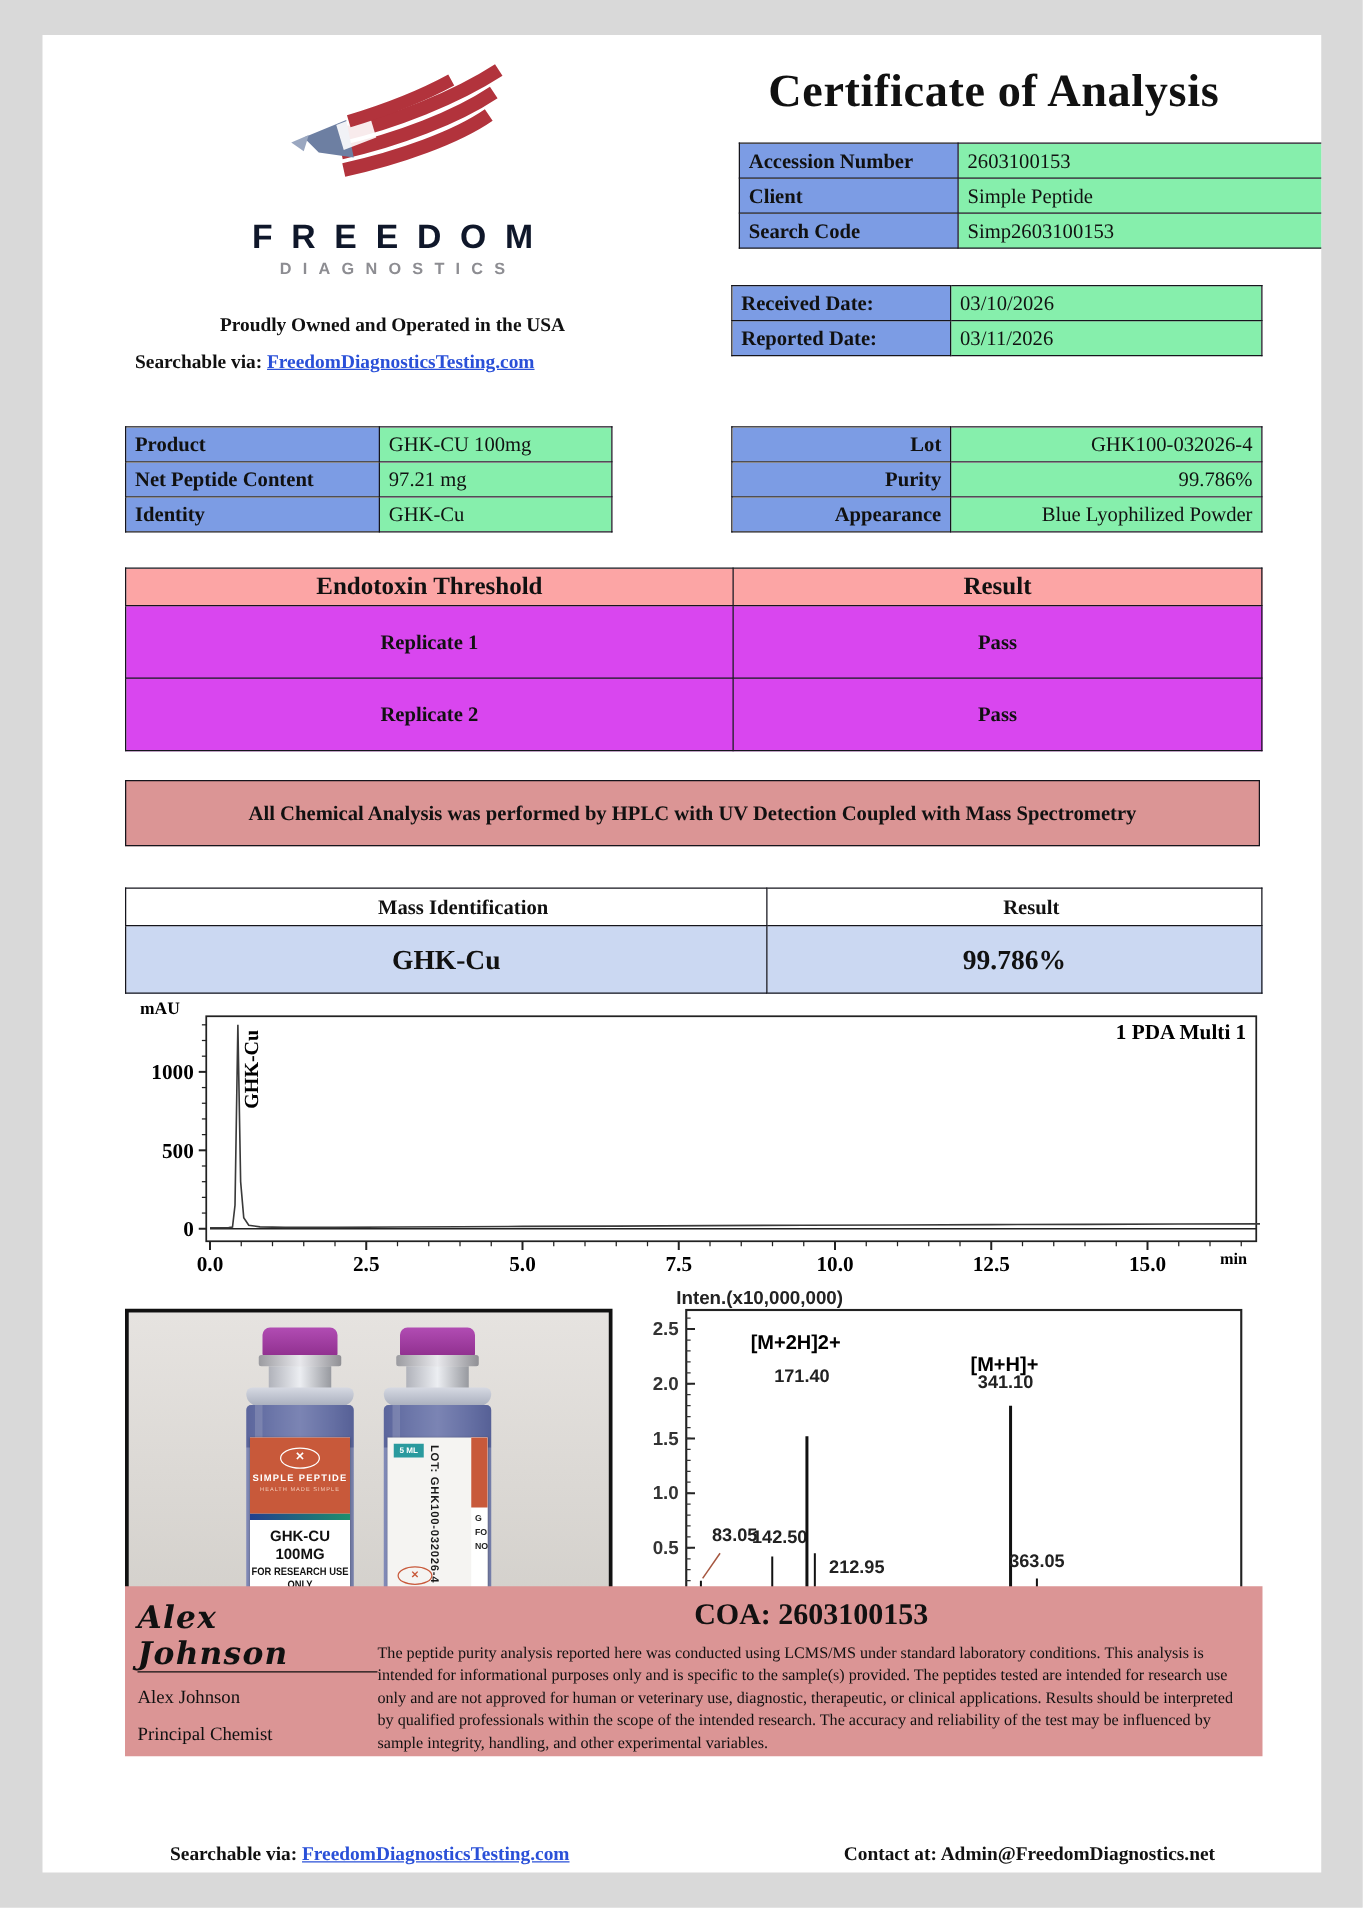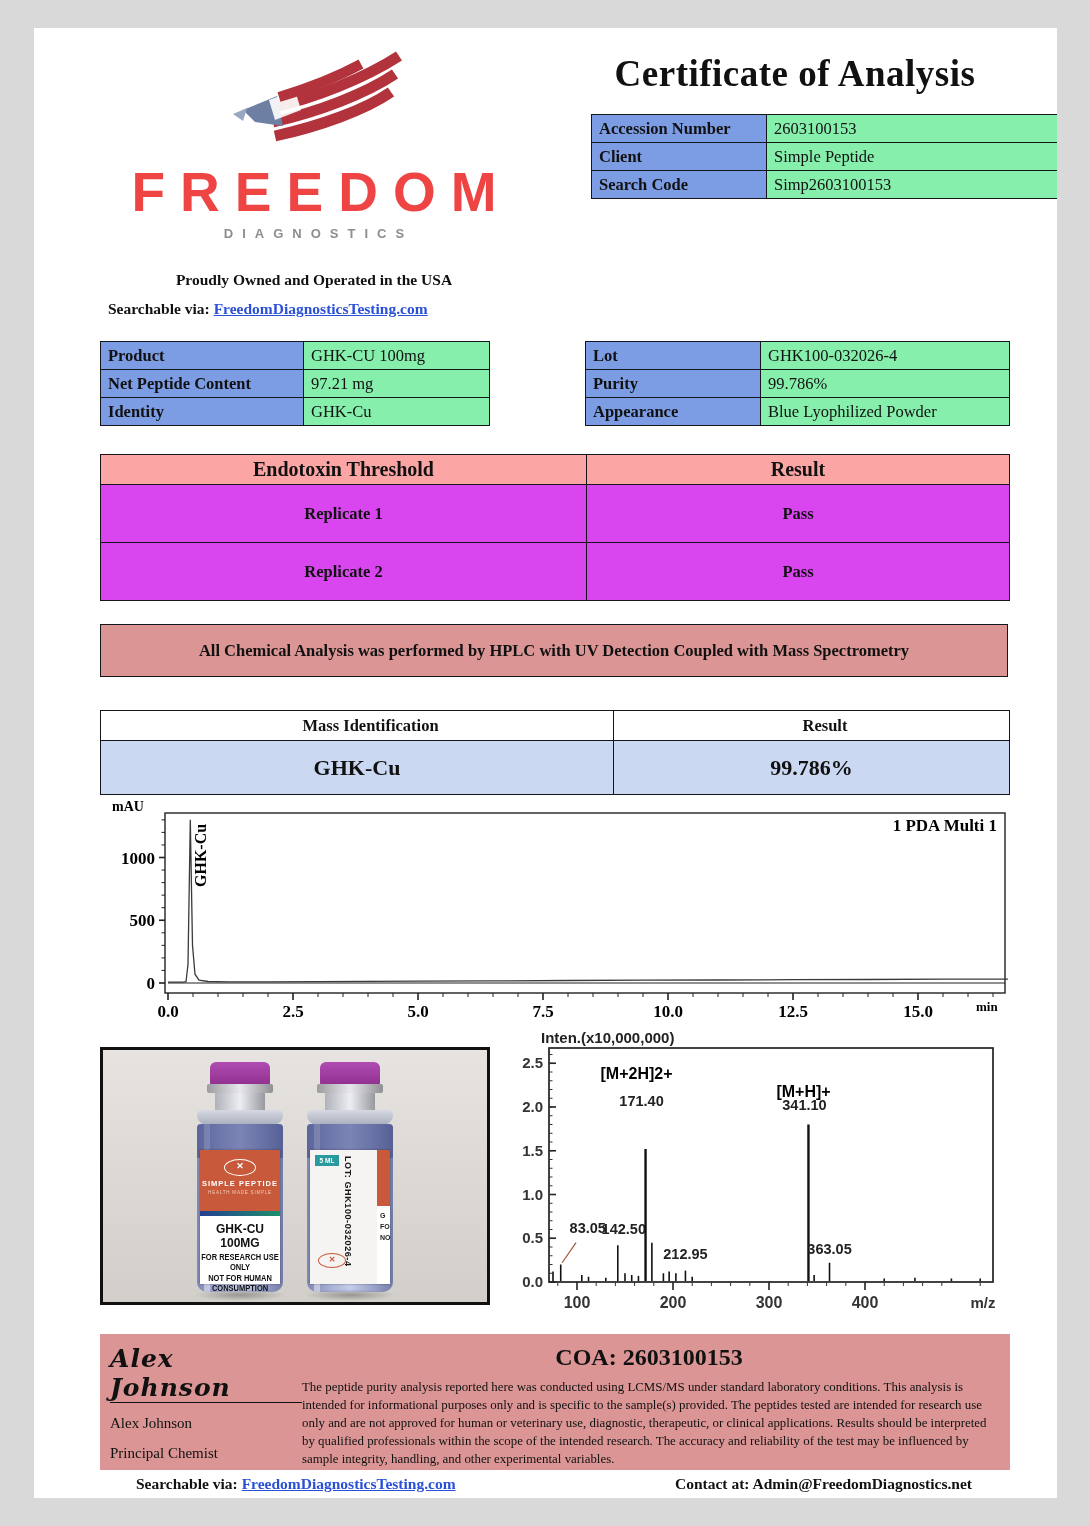--- a/index.html
+++ b/index.html
@@ -1,39 +1,39 @@
 <!DOCTYPE html>
 <html><head>
 <meta charset="utf-8">
 <style>
   html,body{margin:0;padding:0;background:#d9d9d9;}
   body{width:1090px;font-family:"Liberation Serif",serif;color:#111;}
   .page{position:relative;width:1023px;height:1470px;background:#fff;margin:28px 33px 28px 34px;overflow:hidden;}
 
   
   .logo-block{position:absolute;left:70px;top:22px;width:420px;text-align:center;}
-  .brand{font-family:"Liberation Sans",sans-serif;font-weight:bold;font-size:55px;letter-spacing:15px;color:#ef4444;margin-top:2px;text-indent:15px;}
+  .brand{font-family:"Liberation Sans",sans-serif;font-weight:bold;font-size:27px;letter-spacing:15px;color:#0f172a;margin-top:15px;text-indent:15px;}
   .brand-sub{font-family:"Liberation Sans",sans-serif;font-weight:bold;font-size:13px;letter-spacing:9px;color:#8d8d92;margin-top:2px;text-indent:9px;}
   .tagline{font-weight:bold;font-size:15.5px;margin-top:30px;}
   .search-line{font-weight:bold;font-size:15.5px;margin-top:11px;text-align:left;padding-left:4px;}
   a.link{color:#2a50d8;text-decoration:underline;}
   .doc-title{position:absolute;left:540px;top:24px;width:442px;text-align:center;font-size:37px;font-weight:bold;letter-spacing:0.5px;}
 
   
   table.tbl{border-collapse:collapse;position:absolute;table-layout:fixed;}
   table.tbl td{border:1.6px solid #15151c;height:27px;font-size:16.5px;padding:0 7px;overflow:hidden;white-space:nowrap;}
   td.lab{background:#7C9CE4;font-weight:bold;}
   td.val{background:#86efac;}
   .t-info{left:557px;top:86px;width:509px;font-family:Liberation Serif, serif;}
   .t-info td.lab{width:160px;}
   .t-date{left:551px;top:200px;width:425px;}
   .t-date td.lab{width:160px;}
   .t-prod{left:66px;top:313px;width:390px;}
   .t-prod td.lab{width:188px;}
-  .t-lot{left:551px;top:313px;width:425px;}
+  .t-lot{left:551px;top:313px;width:425px;text-align:right;}
   .t-lot td.lab{width:160px;}
 
   
   table.big{border-collapse:collapse;position:absolute;table-layout:fixed;}
   table.big td{border:1.8px solid #15151c;text-align:center;font-weight:bold;}
   .t-endo{left:66px;top:426px;width:910px;}
   .t-endo td.c1{width:483px;}
   .t-endo tr.hd td{height:27px;background:#fca5a5;font-size:20px;}
   .t-endo tr.dat td{height:55px;background:#d946ef;font-size:16.5px;}
   .t-mass{left:66px;top:682px;width:910px;}
@@ -77,21 +77,21 @@
         font:bold 6.5px "Liberation Sans",sans-serif;text-align:center;line-height:11px;}
   .lot-vert{position:absolute;left:33px;top:6px;writing-mode:vertical-rl;font:bold 9px "Liberation Sans",sans-serif;
             letter-spacing:0.6px;color:#1a1a1a;height:125px;}
   .logo2{position:absolute;left:8px;bottom:16px;width:26px;height:13px;border:1.5px solid #c8593a;border-radius:50%;
          color:#c8593a;font:bold 8px "Liberation Sans",sans-serif;text-align:center;line-height:11px;}
   .edge-strip{position:absolute;right:0;top:0;bottom:0;width:13px;background:#fff;}
   .edge-orange{height:56px;background:#c8593a;}
   .edge-txt{font:bold 7px "Liberation Sans",sans-serif;color:#222;padding:4px 0 0 3px;line-height:1.6;}
 
   
-  .footer{position:absolute;left:66px;top:1306px;width:910px;height:136px;background:#DB9595;box-sizing:border-box;
+  .footer{position:absolute;left:66px;top:1241px;width:910px;height:136px;background:#DB9595;box-sizing:border-box;
           display:grid;grid-template-columns:192px 1fr;padding:8px 14px 6px 10px;}
   .sig{font-family:"DejaVu Serif",serif;font-style:italic;font-weight:bold;font-size:25px;letter-spacing:1px;
        border-bottom:1.6px solid #111;display:inline-block;padding:2px 12px 0 0;}
   .sig-name{font-size:15px;margin-top:12px;}
   .sig-role{font-size:15px;margin-top:13px;}
   .coa{text-align:center;font-weight:bold;font-size:24px;margin:2px 0 7px 0;}
   .disclaimer{font-size:12.9px;line-height:1.4;padding-right:2px;}
   .bottomline{position:absolute;left:66px;top:1447px;width:910px;display:flex;justify-content:space-between;
               font-weight:bold;font-size:15.5px;}
   .bottomline .bl-left{margin-left:36px;}
@@ -136,20 +136,32 @@
       <td class="lab">Client</td>
       <td class="val">Simple Peptide</td>
         </tr>
     <tr>
       <td class="lab">Search Code</td>
       <td class="val">Simp2603100153</td>
         </tr>
   </tbody>
     </table>
 
+  <table class="tbl t-date">
+    <tbody>
+        <tr>
+      <td class="lab">Received Date:</td>
+      <td class="val">03/10/2026</td>
+        </tr>
+    <tr>
+      <td class="lab">Reported Date:</td>
+      <td class="val">03/11/2026</td>
+        </tr>
+  </tbody>
+    </table>
 
   <table class="tbl t-prod">
     <tbody>
         <tr>
       <td class="lab">Product</td>
       <td class="val">GHK-CU 100mg</td>
         </tr>
     <tr>
       <td class="lab">Net Peptide Content</td>
       <td class="val">97.21 mg</td>

